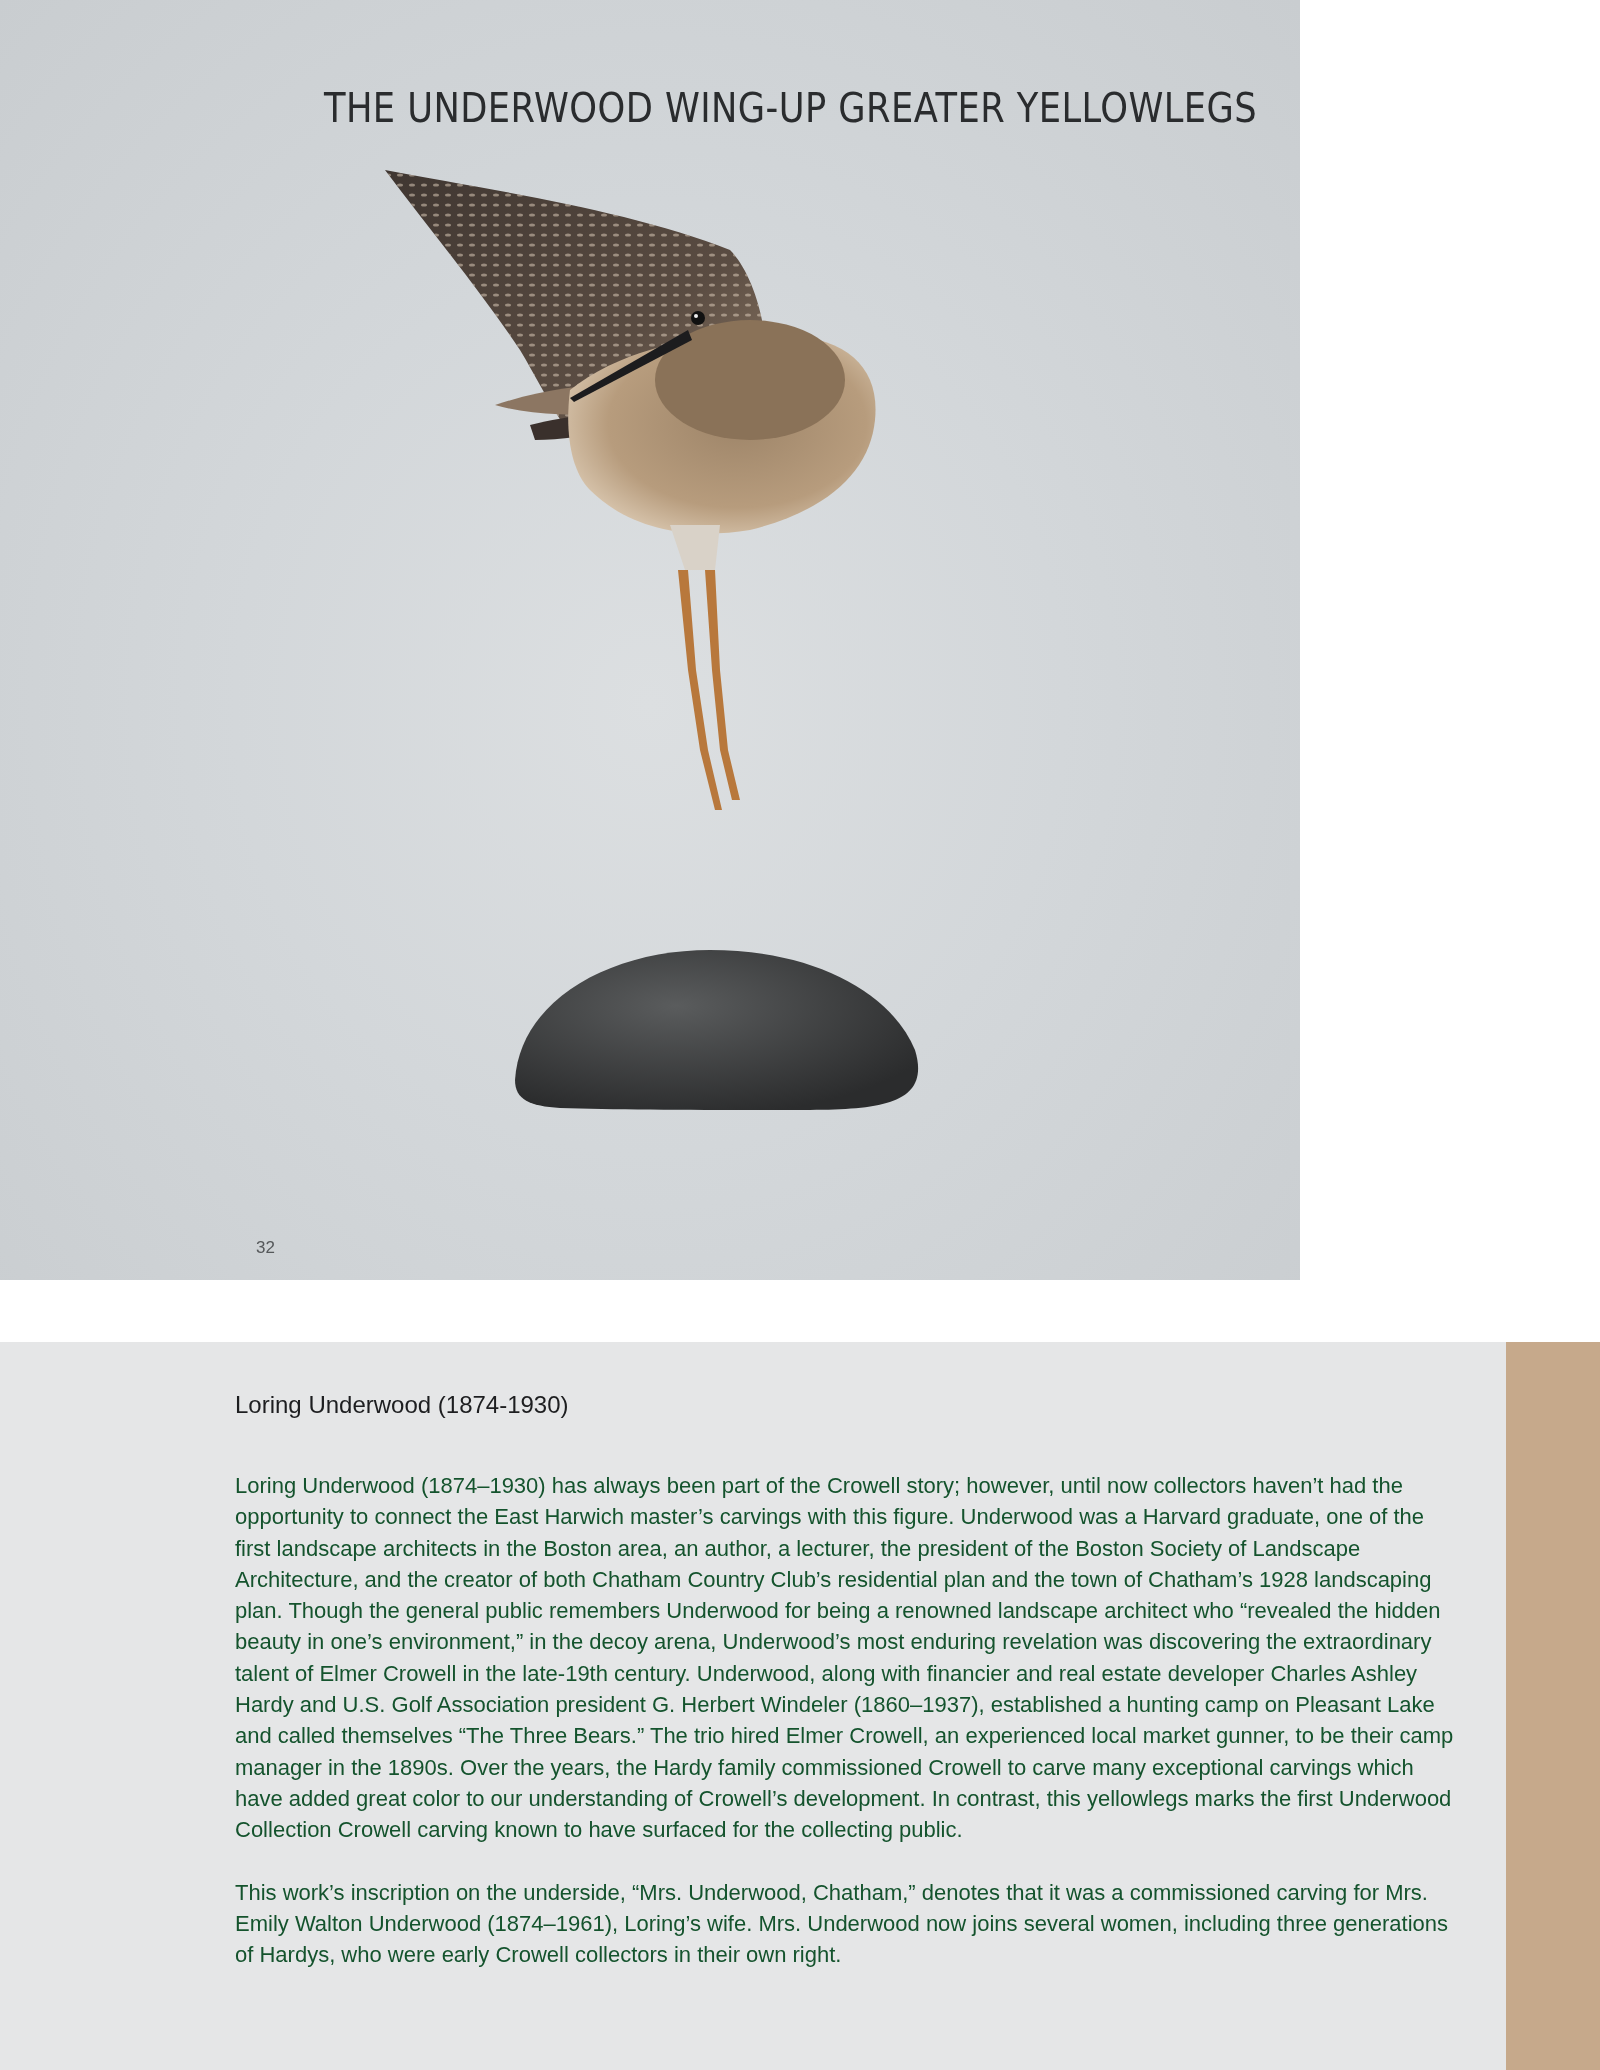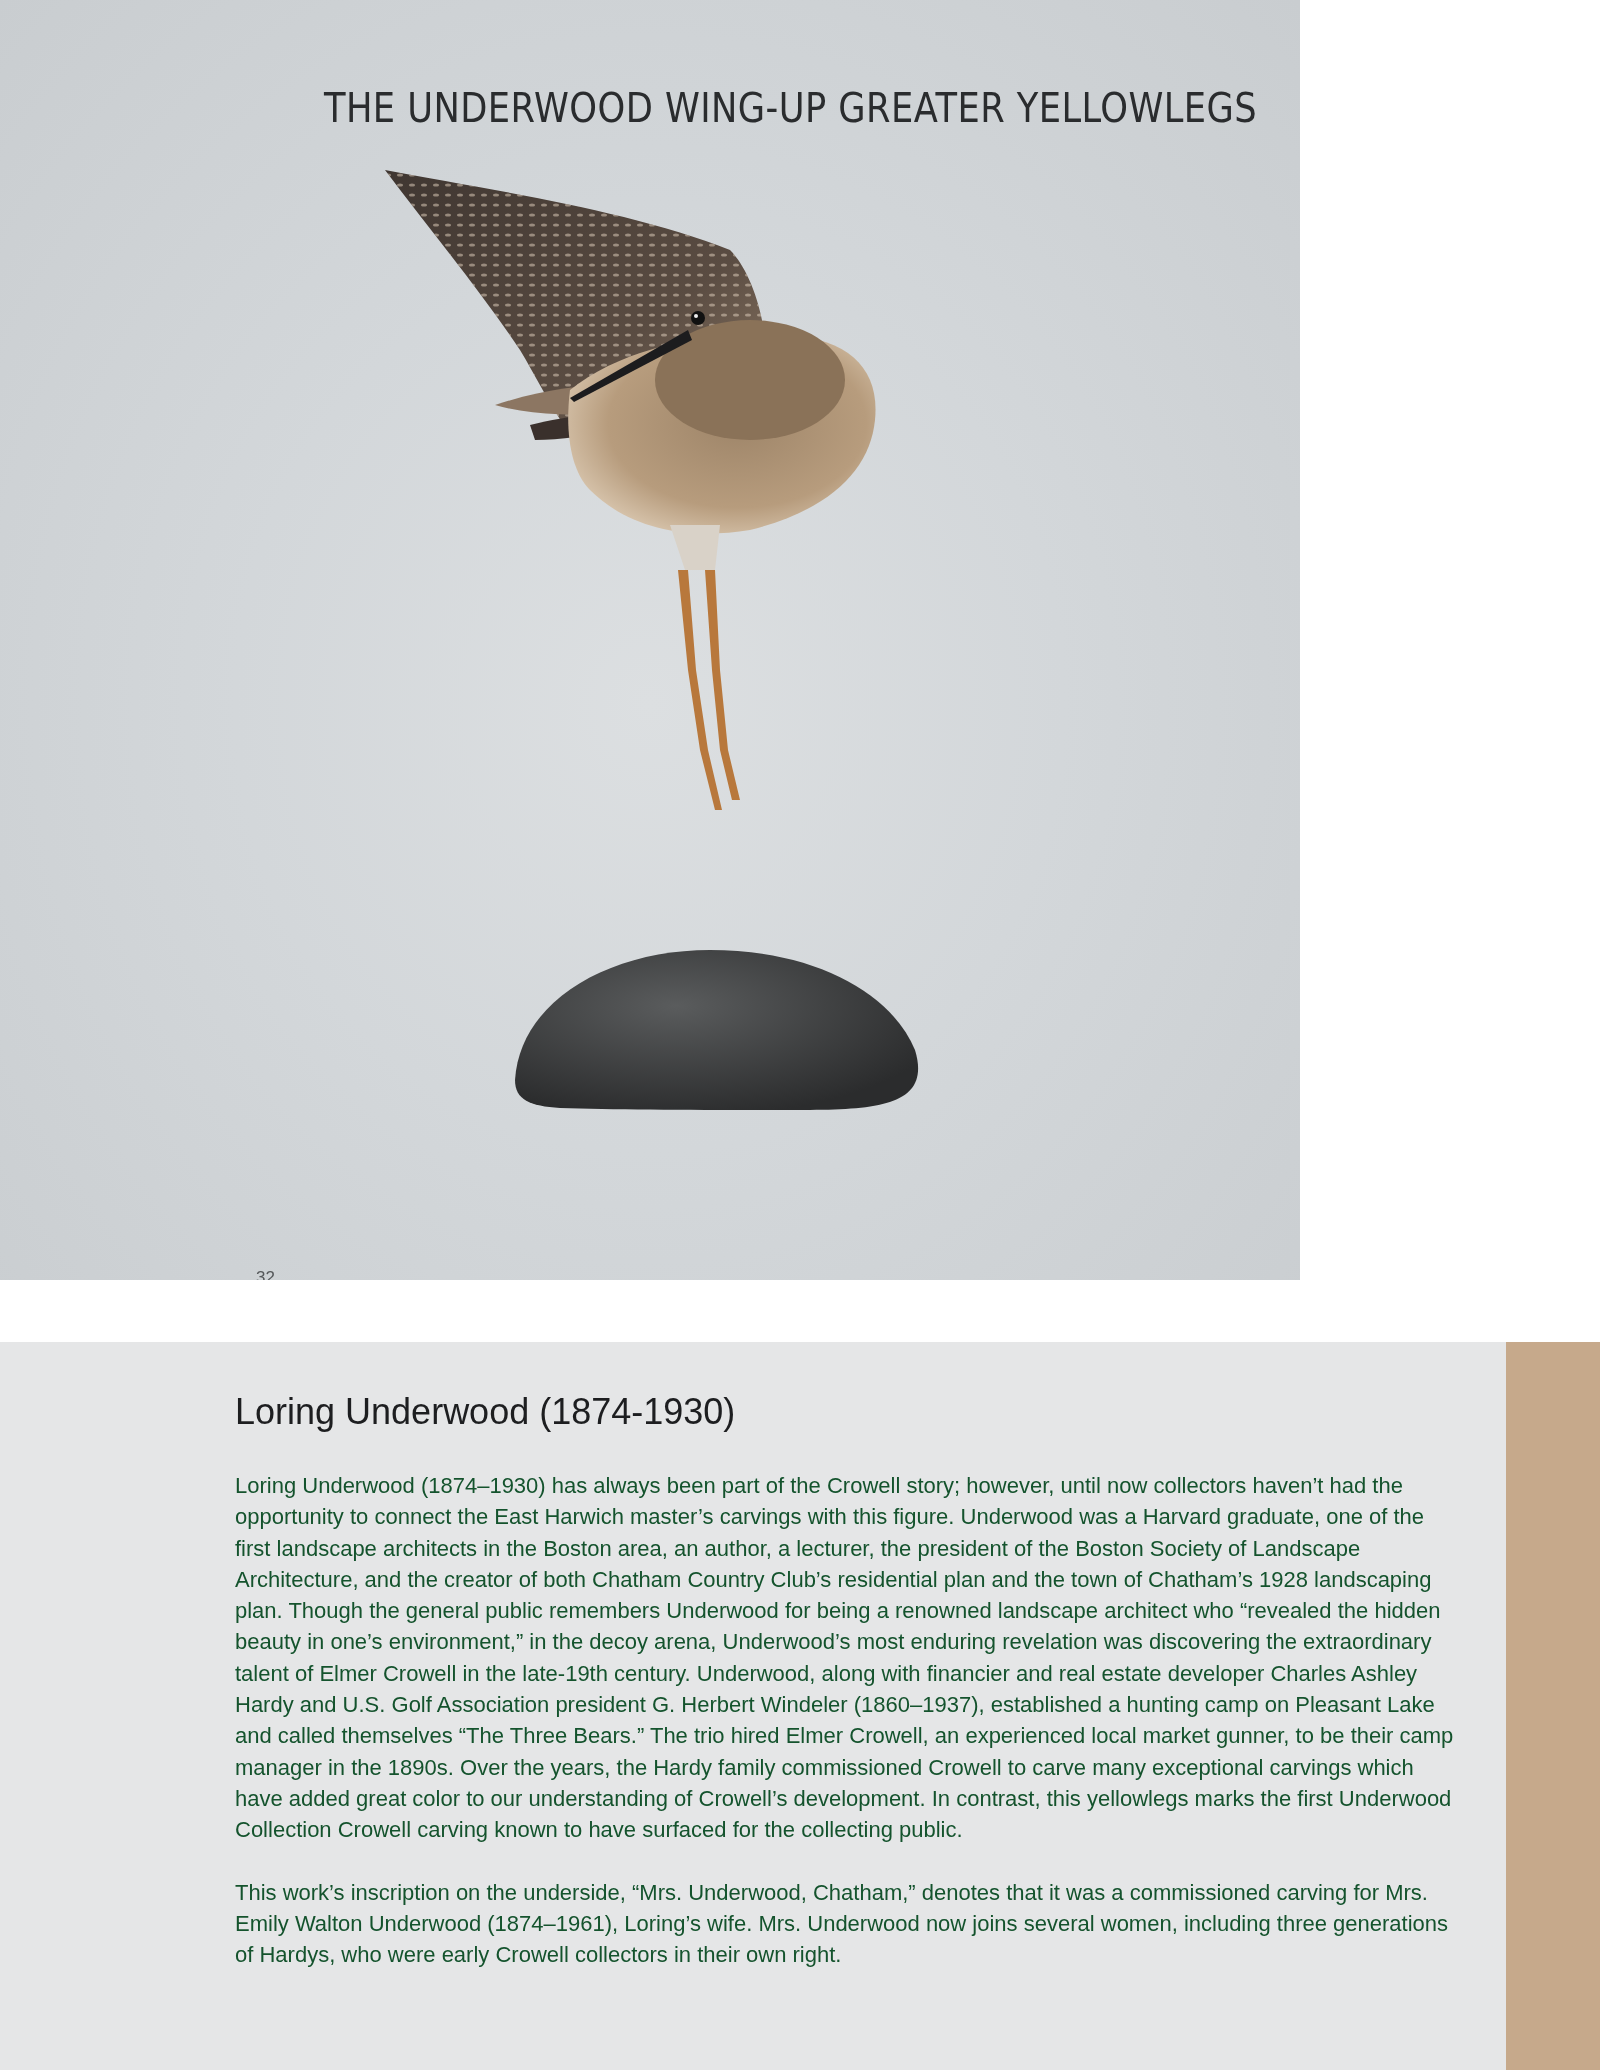--- a/index.html
+++ b/index.html
@@ -1,25 +1,25 @@
 <!DOCTYPE html>
 <html><head>
 <meta charset="utf-8">
 <style>
   html, body { margin: 0; padding: 0; }
   body { width: 1600px; height: 2070px; position: relative; overflow: hidden; background: #ffffff; font-family: "Liberation Sans", sans-serif; }
   .photo { position: absolute; left: 0; top: 0; width: 1300px; height: 1280px;
     background: radial-gradient(ellipse at 50% 55%, #dcdfe1 0%, #d3d7da 45%, #c9cdd0 100%); overflow: hidden; }
   .photo-title { position: absolute; right: 43px; top: 84px; font-size: 41px; font-weight: 300; color: #2a2c2e; letter-spacing: 0.5px; white-space: nowrap; font-family: "DejaVu Sans", sans-serif; font-weight: normal; transform: scaleX(0.86); transform-origin: right center; }
-  .page-num { position: absolute; left: 256px; top: 1268px; font-size: 17px; color: #55585a; }
+  .page-num { position: absolute; left: 256px; top: 1238px; font-size: 17px; color: #55585a; }
   .bird { position: absolute; left: 370px; top: 150px; width: 720px; height: 1060px; }
   .band { position: absolute; left: 0; top: 1280px; width: 1600px; height: 62px; background: #ffffff; }
   .panel { position: absolute; left: 0; top: 1342px; width: 1506px; height: 728px; background: #e5e6e7; }
   .accent-strip { position: absolute; left: 1506px; top: 1342px; width: 94px; height: 728px; background: #c6a98b; }
-  .heading { position: absolute; left: 235px; top: 1391px; font-size: 36px; color: #1d1e20; white-space: nowrap; }
+  .heading { position: absolute; left: 235px; top: 1391px; font-size: 24px; color: #1d1e20; white-space: nowrap; }
   .body-text { position: absolute; left: 235px; top: 1470px; width: 1230px; font-size: 22px; line-height: 31.3px; color: #14532d; }
   .body-text p { margin: 0 0 31px 0; }
 </style>
 </head>
 <body>
 
 <div class="photo">
   <svg class="bird" viewBox="0 0 720 1060">
     <defs>
       <linearGradient id="wingG" x1="0" y1="0" x2="1" y2="1">

